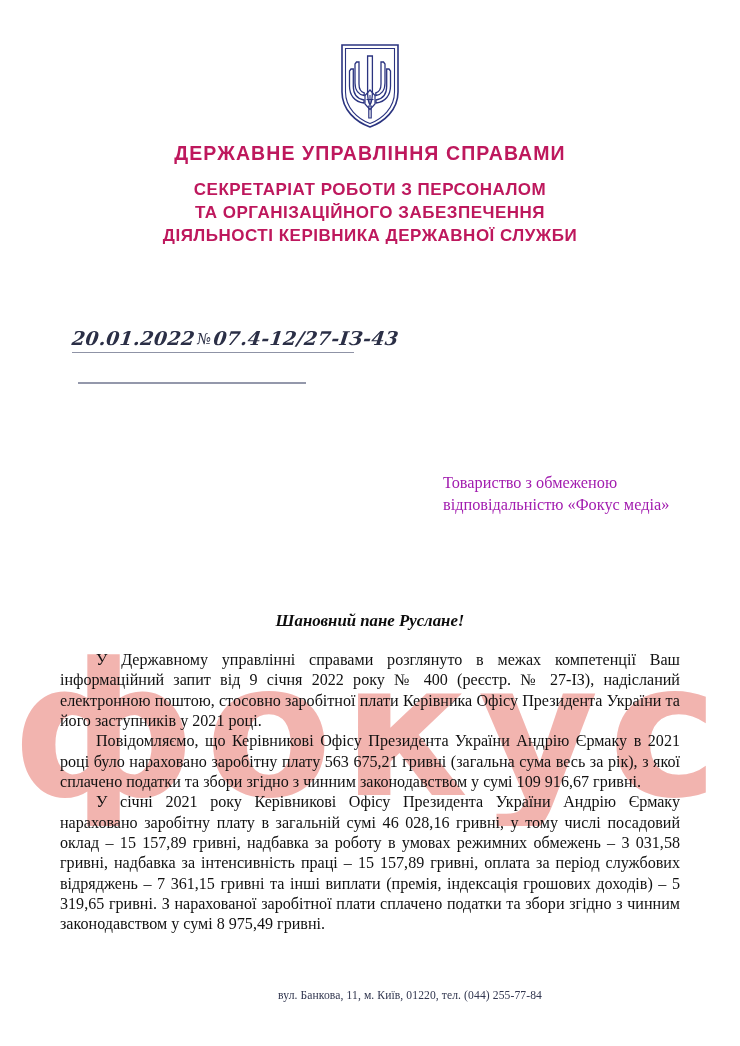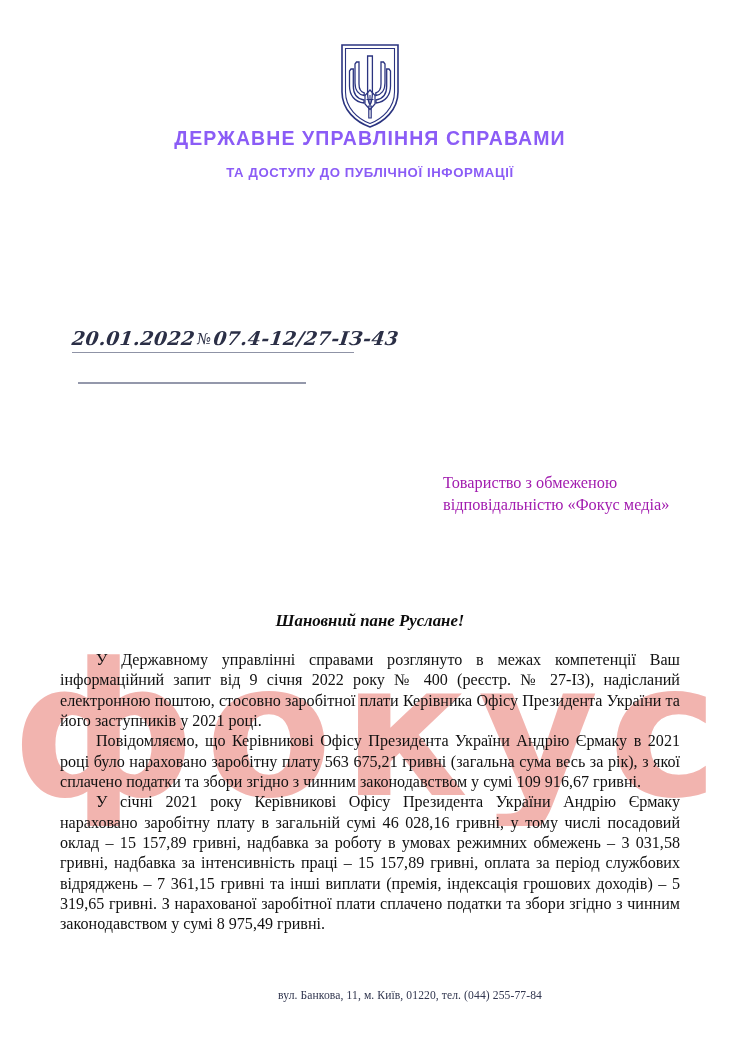--- a/index.html
+++ b/index.html
@@ -24,25 +24,25 @@
     top: 42px;
     left: 0;
     width: 740px;
     text-align: center;
   }
   .emblem-wrap svg { display: inline-block; }
 
   
   .letterhead {
     position: absolute;
-    top: 126px;
-    left: 0;
-    width: 740px;
-    text-align: center;
-    color: #8b5cf6;
+    top: 141px;
+    left: 0;
+    width: 740px;
+    text-align: center;
+    color: #be185d;
     font-family: "Liberation Sans", sans-serif;
     font-weight: bold;
   }
   .lh-org {
     font-size: 19.5px;
     letter-spacing: 1.1px;
     line-height: 1.25;
     margin-bottom: 14px;
   }
   .lh-dept {
@@ -198,22 +198,26 @@
         <path d="M50 27 L47.7 27 L47.7 44 C47.7 52 43.5 57 37 58 L37 61 C46.5 60 51.5 53 51.5 44 L51.5 29 Z" fill="none" stroke="#2b3480" stroke-width="1.3"></path>
         <path d="M31 48 L36 53.5 L36 62 L31 67.5 L26 62 L26 53.5 Z" fill="none" stroke="#2b3480" stroke-width="1.2"></path>
         <path d="M31 53 L31 62 M27.5 57.5 L34.5 57.5" fill="none" stroke="#2b3480" stroke-width="1.1"></path>
         <path d="M29.8 64 L32.2 64 L32.2 76 L29.8 76 Z" fill="none" stroke="#2b3480" stroke-width="1.2"></path>
       </svg>
     </span>
   </div>
 
   <div class="letterhead">
     <div class="lh-org">ДЕРЖАВНЕ УПРАВЛІННЯ СПРАВАМИ</div>
+    <div class="lh-dept">
+      <div>СЕКРЕТАРІАТ РОБОТИ З ПЕРСОНАЛОМ</div>
+      <div>ТА ОРГАНІЗАЦІЙНОГО ЗАБЕЗПЕЧЕННЯ</div>
+      <div>ДІЯЛЬНОСТІ КЕРІВНИКА ДЕРЖАВНОЇ СЛУЖБИ</div>
+    </div>
     <div class="lh-sub">
-      <div>ТА ДОСТУПУ ДО ПУБЛІЧНОЇ ІНФОРМАЦІЇ</div>
     </div>
   </div>
 
   <div class="reg-block">
     <div class="reg-line">
       <span>20.01.2022</span><span class="reg-num-label">№</span><span>07.4-12/27-ІЗ-43</span>
     </div>
     <div class="reg-rule-1"></div>
     <div class="reg-rule-2"></div>
   </div>

